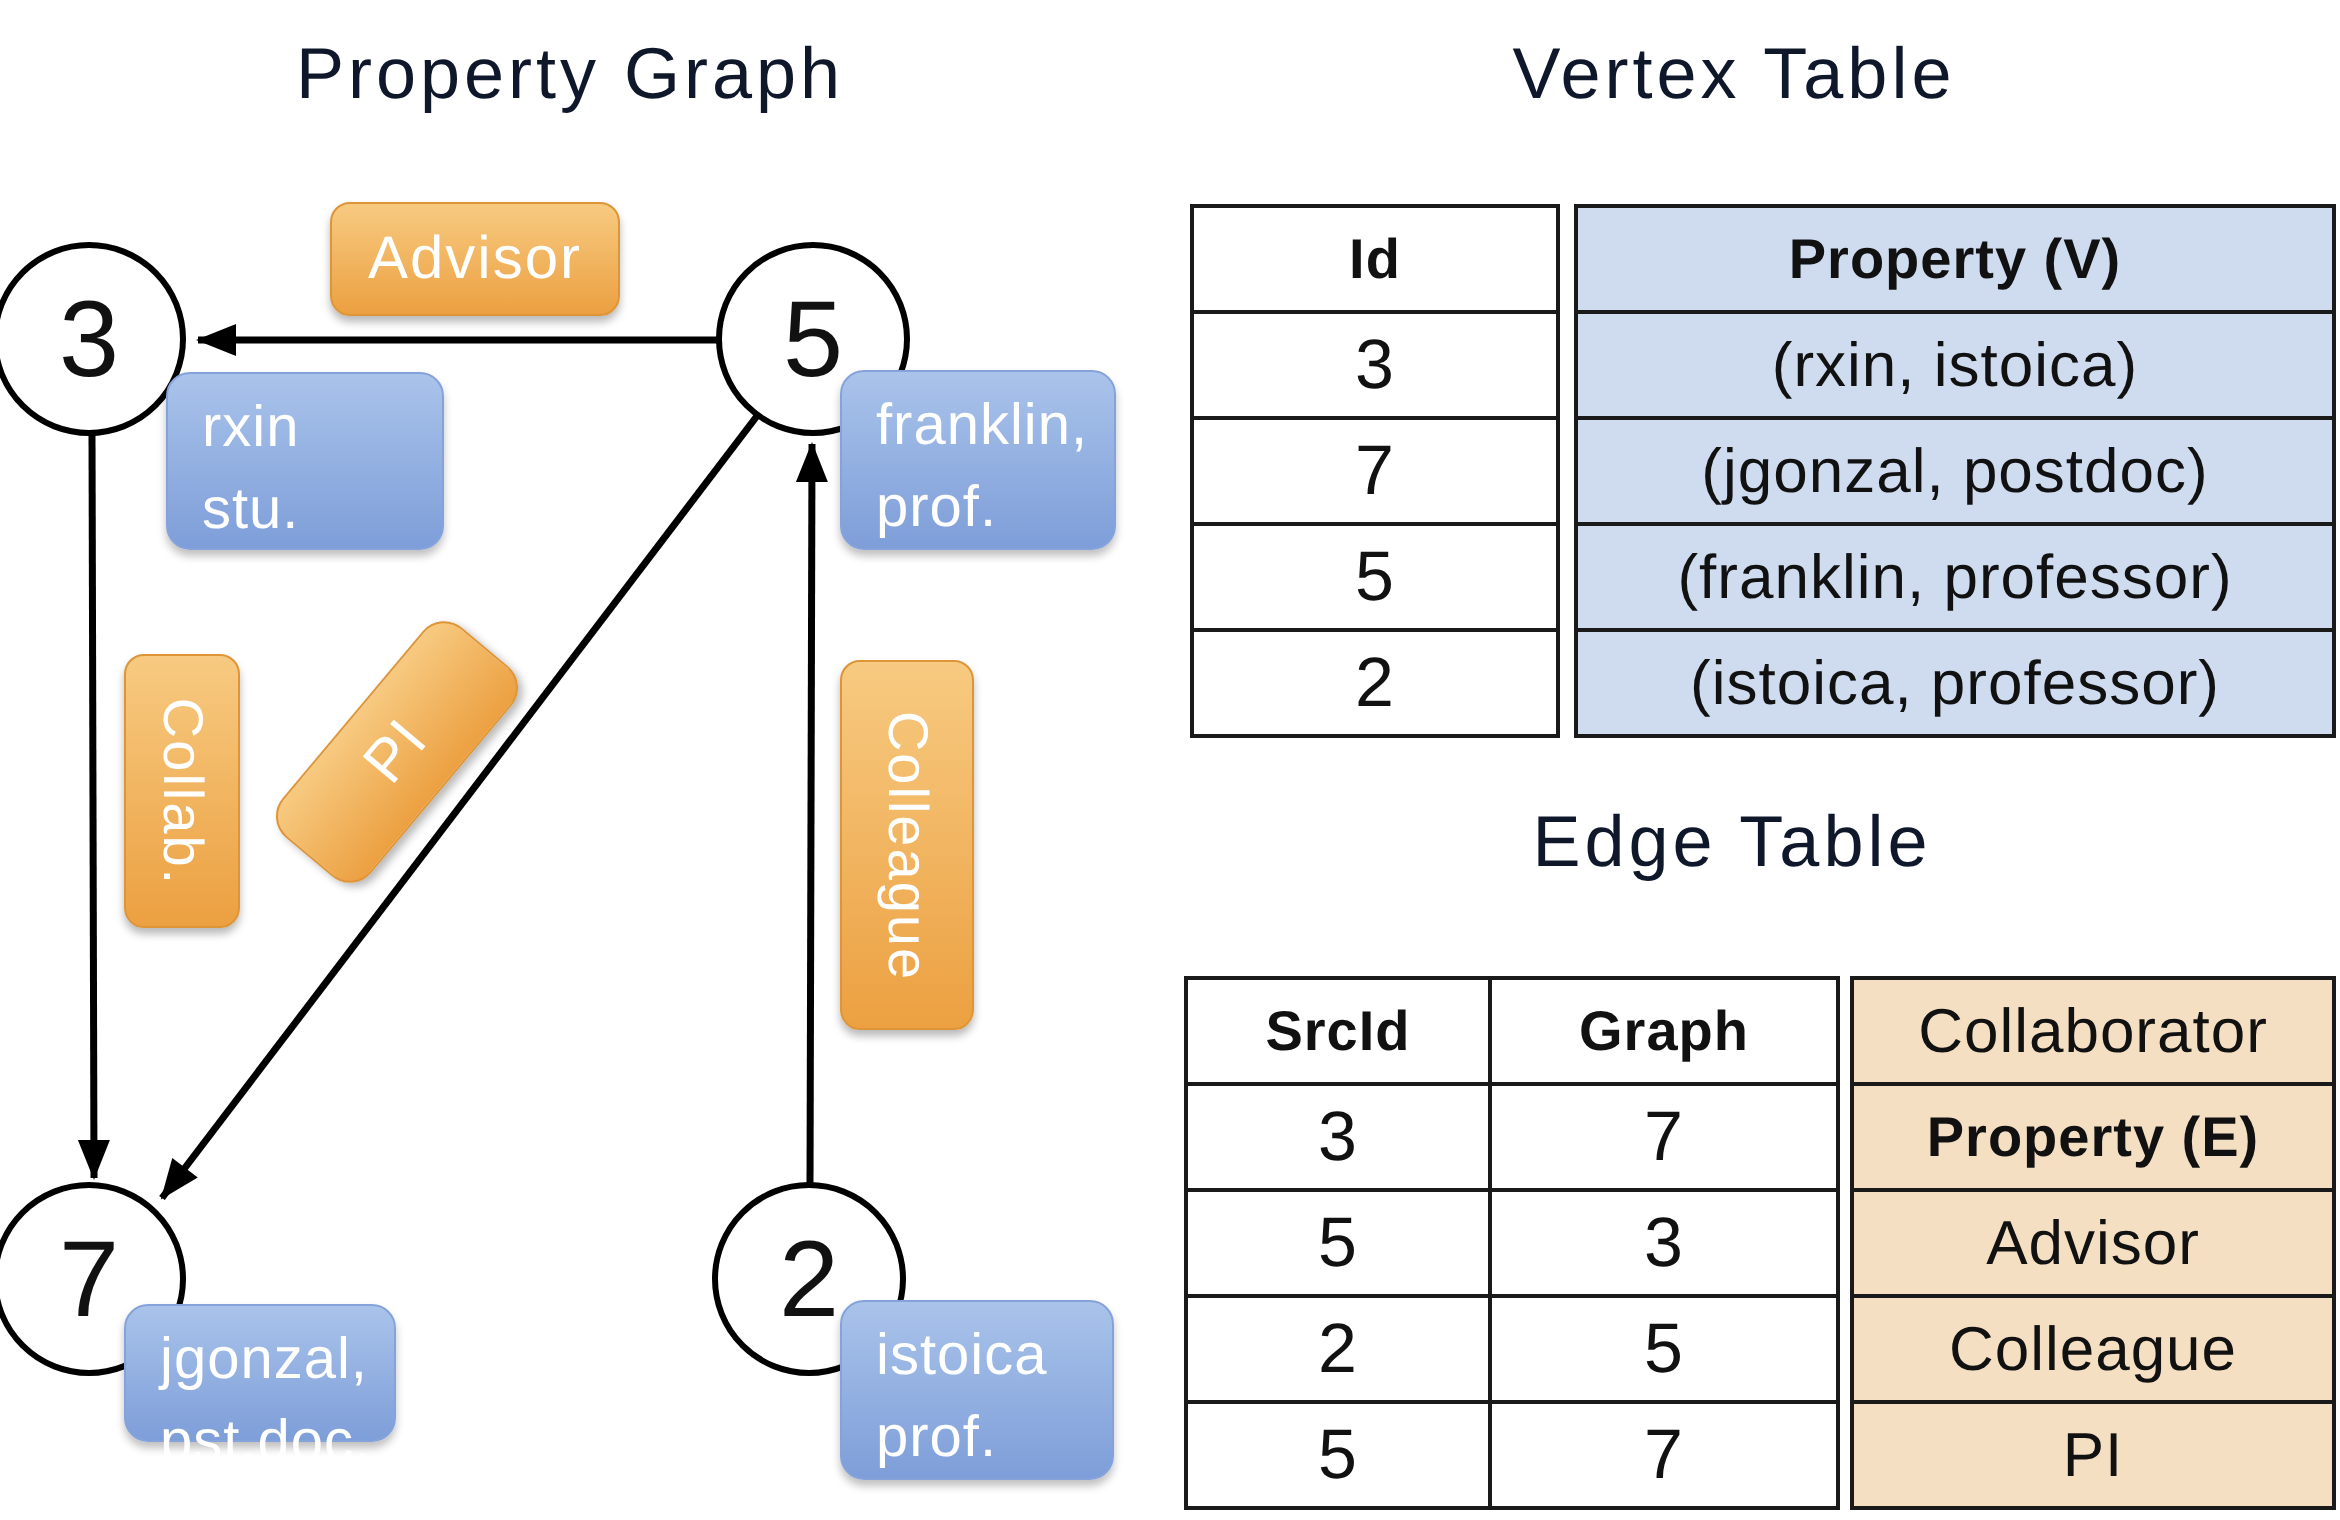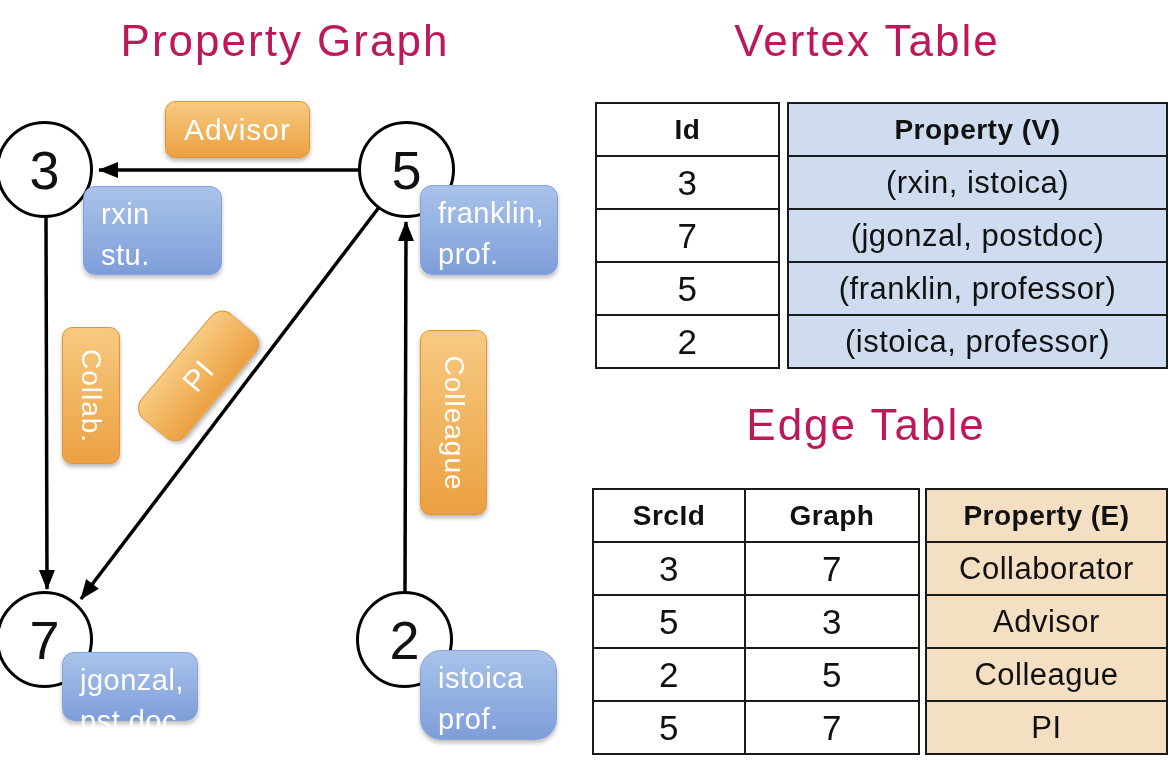--- a/index.html
+++ b/index.html
@@ -2,22 +2,22 @@
 <html><head>
 <meta charset="utf-8">
 <style>
   html,body { margin:0; padding:0; background:#ffffff; }
   .stage {
     position:relative; width:1170px; height:760px; background:#ffffff;
     font-family:"Liberation Sans", sans-serif; color:#111; overflow:hidden;
   }
   
   .big-title {
-    position:absolute; text-align:center; font-size:44px; font-weight:400;
-    letter-spacing:2px; color:#be185d;
+    position:absolute; text-align:center; font-size:36px; font-weight:400;
+    letter-spacing:2px; color:#0f172a;
   }
   #title-graph  { left:0;   top:16px;  width:570px; }
   #title-vertex { left:592px; top:16px; width:550px; }
   #title-edge   { left:592px; top:400px; width:548px; }
 
   
   #edge-svg { position:absolute; left:0; top:0; z-index:1; }
   .vertex {
     position:absolute; width:97px; height:97px; box-sizing:border-box;
     border:3.5px solid #000; border-radius:50%; background:#fff;
@@ -47,21 +47,21 @@
     position:absolute; z-index:4; color:#fff;
     background:linear-gradient(180deg,#a9c3ea 0%, #7e9ed9 100%);
     border:1px solid #85a2da; border-radius:12px;
     box-shadow:0 3px 4px rgba(0,0,0,0.25);
     font-size:29px; line-height:1.42; padding:7px 0 0 17px; box-sizing:border-box;
     letter-spacing:0.5px;
   }
   #vlabel-rxin     { left:63px;  top:186px; width:139px; height:89px;margin-left:20px; }
   #vlabel-franklin { left:420px; top:185px; width:138px; height:90px; }
   #vlabel-jgonzal  { left:62px;  top:652px; width:136px; height:69px; }
-  #vlabel-istoica  { left:420px; top:650px; width:137px; height:90px;border-radius:21px; }
+  #vlabel-istoica  { left:420px; top:650px; width:137px; height:90px; }
 
   
   table { border-collapse:collapse; table-layout:fixed; position:absolute; }
   th, td {
     border:2.5px solid #1a1a1a; height:51px; text-align:center; vertical-align:middle;
     padding:0; overflow:hidden;
   }
   th { font-size:28px; font-weight:bold; letter-spacing:0.5px; }
   td { font-size:31px; letter-spacing:0.5px; }
   td.num { font-size:35px; }
@@ -198,26 +198,26 @@
     </tr>
     <tr>
       <td class="num">5</td>
       <td class="num">7</td>
     </tr>
   </tbody>
     </table>
   <table id="etable-prop">
     <tbody>
         <tr>
+          <td>Collaborator</td>
+        </tr>
+    <tr>
           <th>Property (E)</th>
         </tr>
     <tr>
-          <td>Collaborator</td>
-        </tr>
-    <tr>
           <td>Advisor</td>
         </tr>
     <tr>
           <td>Colleague</td>
         </tr>
     <tr>
           <td>PI</td>
         </tr>
   </tbody>
     </table>

